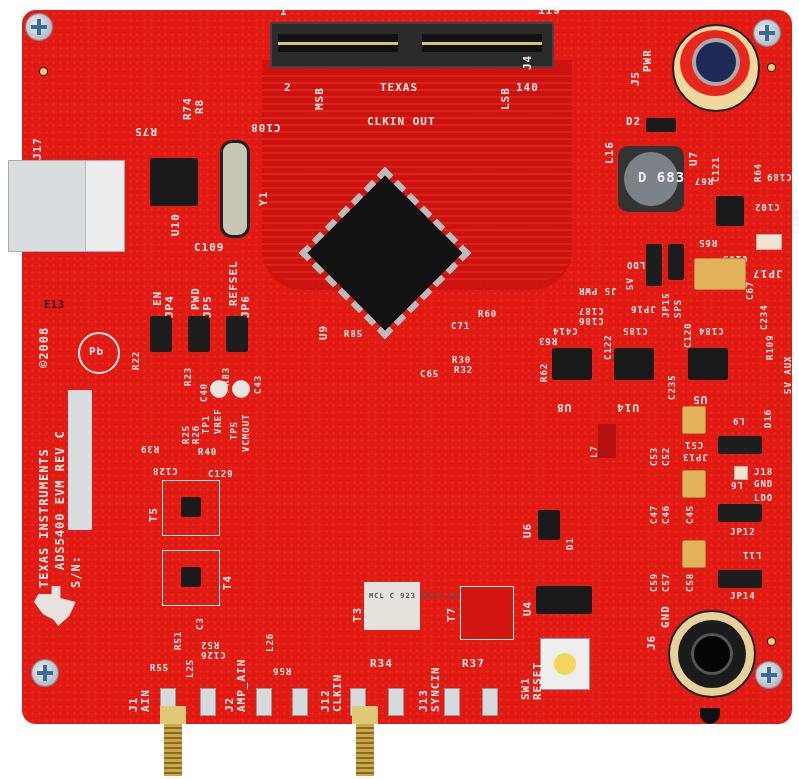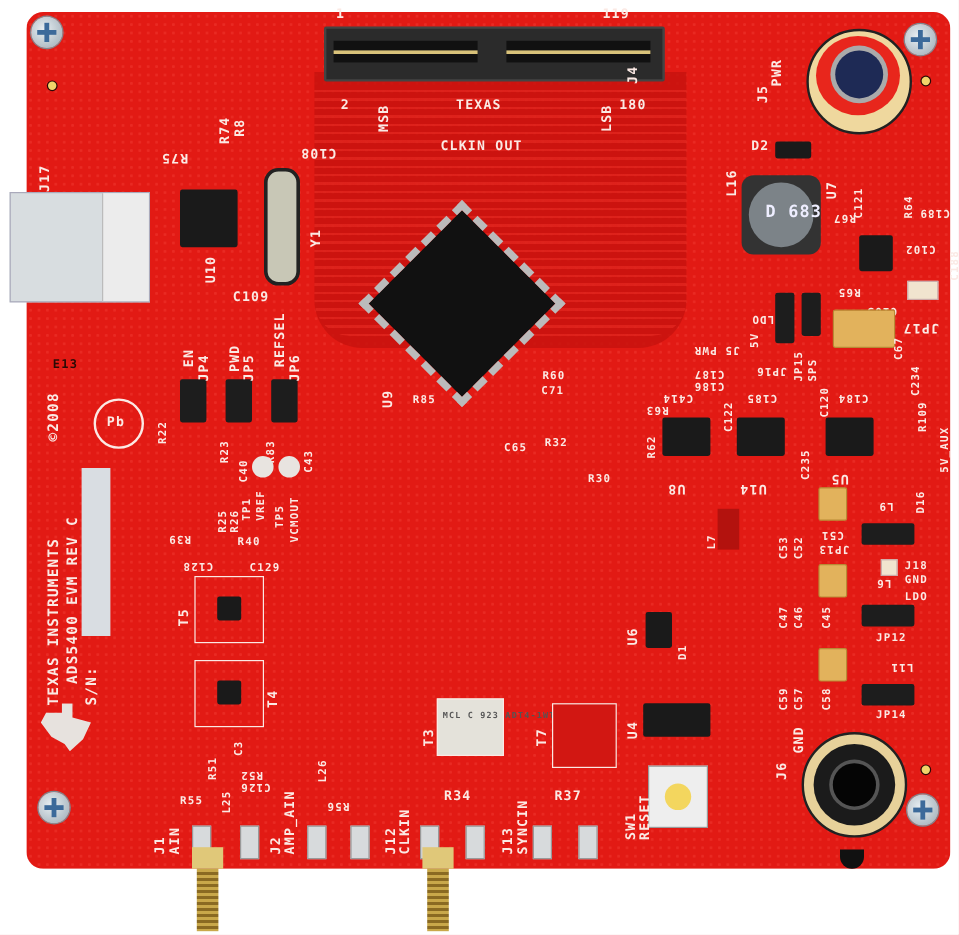--- a/index.html
+++ b/index.html
@@ -60,23 +60,23 @@
   <div class="trace-area"></div>
   <div class="traces"></div>
 
   <div class="conn" style="left:248px;top:12px;width:280px;height:42px;">
     <div class="slot" style="left:6px;top:10px;width:120px;height:18px;"></div>
     <div class="slot" style="left:150px;top:10px;width:120px;height:18px;"></div>
     <div class="pin" style="left:6px;top:18px;width:120px;"></div>
     <div class="pin" style="left:150px;top:18px;width:120px;"></div>
   </div>
   <span class="silk" style="left:258px;top:-4px;">1</span>
-  <span class="silk" style="left:480px;top:-4px;">119</span>
+  <span class="silk" style="left:516px;top:-4px;font-family:Liberation Mono, monospace;">119</span>
   <span class="silk" style="left:262px;top:72px;">2</span>
-  <span class="silk" style="left:494px;top:72px;">180</span>
+  <span class="silk" style="left:494px;top:72px;">140</span>
   <span class="silk rot90" style="left:292px;top:100px;">MSB</span>
   <span class="silk" style="left:358px;top:72px;">TEXAS</span>
   <span class="silk rot90" style="left:478px;top:100px;">LSB</span>
   <span class="silk" style="left:345px;top:106px;">CLKIN OUT</span>
   <span class="silk rot90" style="left:500px;top:60px;">J4</span>
 
   <span class="silk rot90" style="left:10px;top:150px;">J17</span>
   <div class="usb" style="left:-14px;">
       <div class="plug"></div>
     </div>
@@ -88,23 +88,23 @@
   <span class="silk rot90" style="left:172px;top:104px;">R8</span>
 
   <div class="crystal" style="left:198px;top:130px;"></div>
   <span class="silk rot90" style="left:236px;top:196px;">Y1</span>
   <span class="silk rot180" style="left:228px;top:112px;">C108</span>
   <span class="silk" style="left:172px;top:232px;">C109</span>
 
   <div class="qfp" style="left:308px;top:188px;"></div>
   <span class="silk rot90" style="left:296px;top:330px;">U9</span>
   <span class="silk sm" style="left:322px;top:320px;">R85</span>
-  <span class="silk sm" style="left:430px;top:300px;text-align:center;">R60</span>
+  <span class="silk sm" style="left:456px;top:300px;text-align:center;">R60</span>
   <span class="silk sm" style="left:429px;top:312px;">C71</span>
-  <span class="silk sm" style="left:468px;top:346px;margin-top:40px;">R30</span>
+  <span class="silk sm" style="left:430px;top:346px;">R30</span>
   <span class="silk sm" style="left:432px;top:356px;">R32</span>
   <span class="silk sm" style="left:398px;top:360px;">C65</span>
 
   <span class="silk" style="left:22px;top:290px;font-size:10px;color:#2a0a05;">E13</span>
   <div style="position:absolute;left:56px;top:322px;width:38px;height:38px;border:2px solid #fbe9e4;border-radius:50%;">
     <span class="silk" style="left:9px;top:12px;">Pb</span>
   </div>
 
   <div class="jumper" style="left:128px;top:306px;width:22px;height:36px;"></div>
   <div class="jumper" style="left:166px;top:306px;width:22px;height:36px;"></div>

